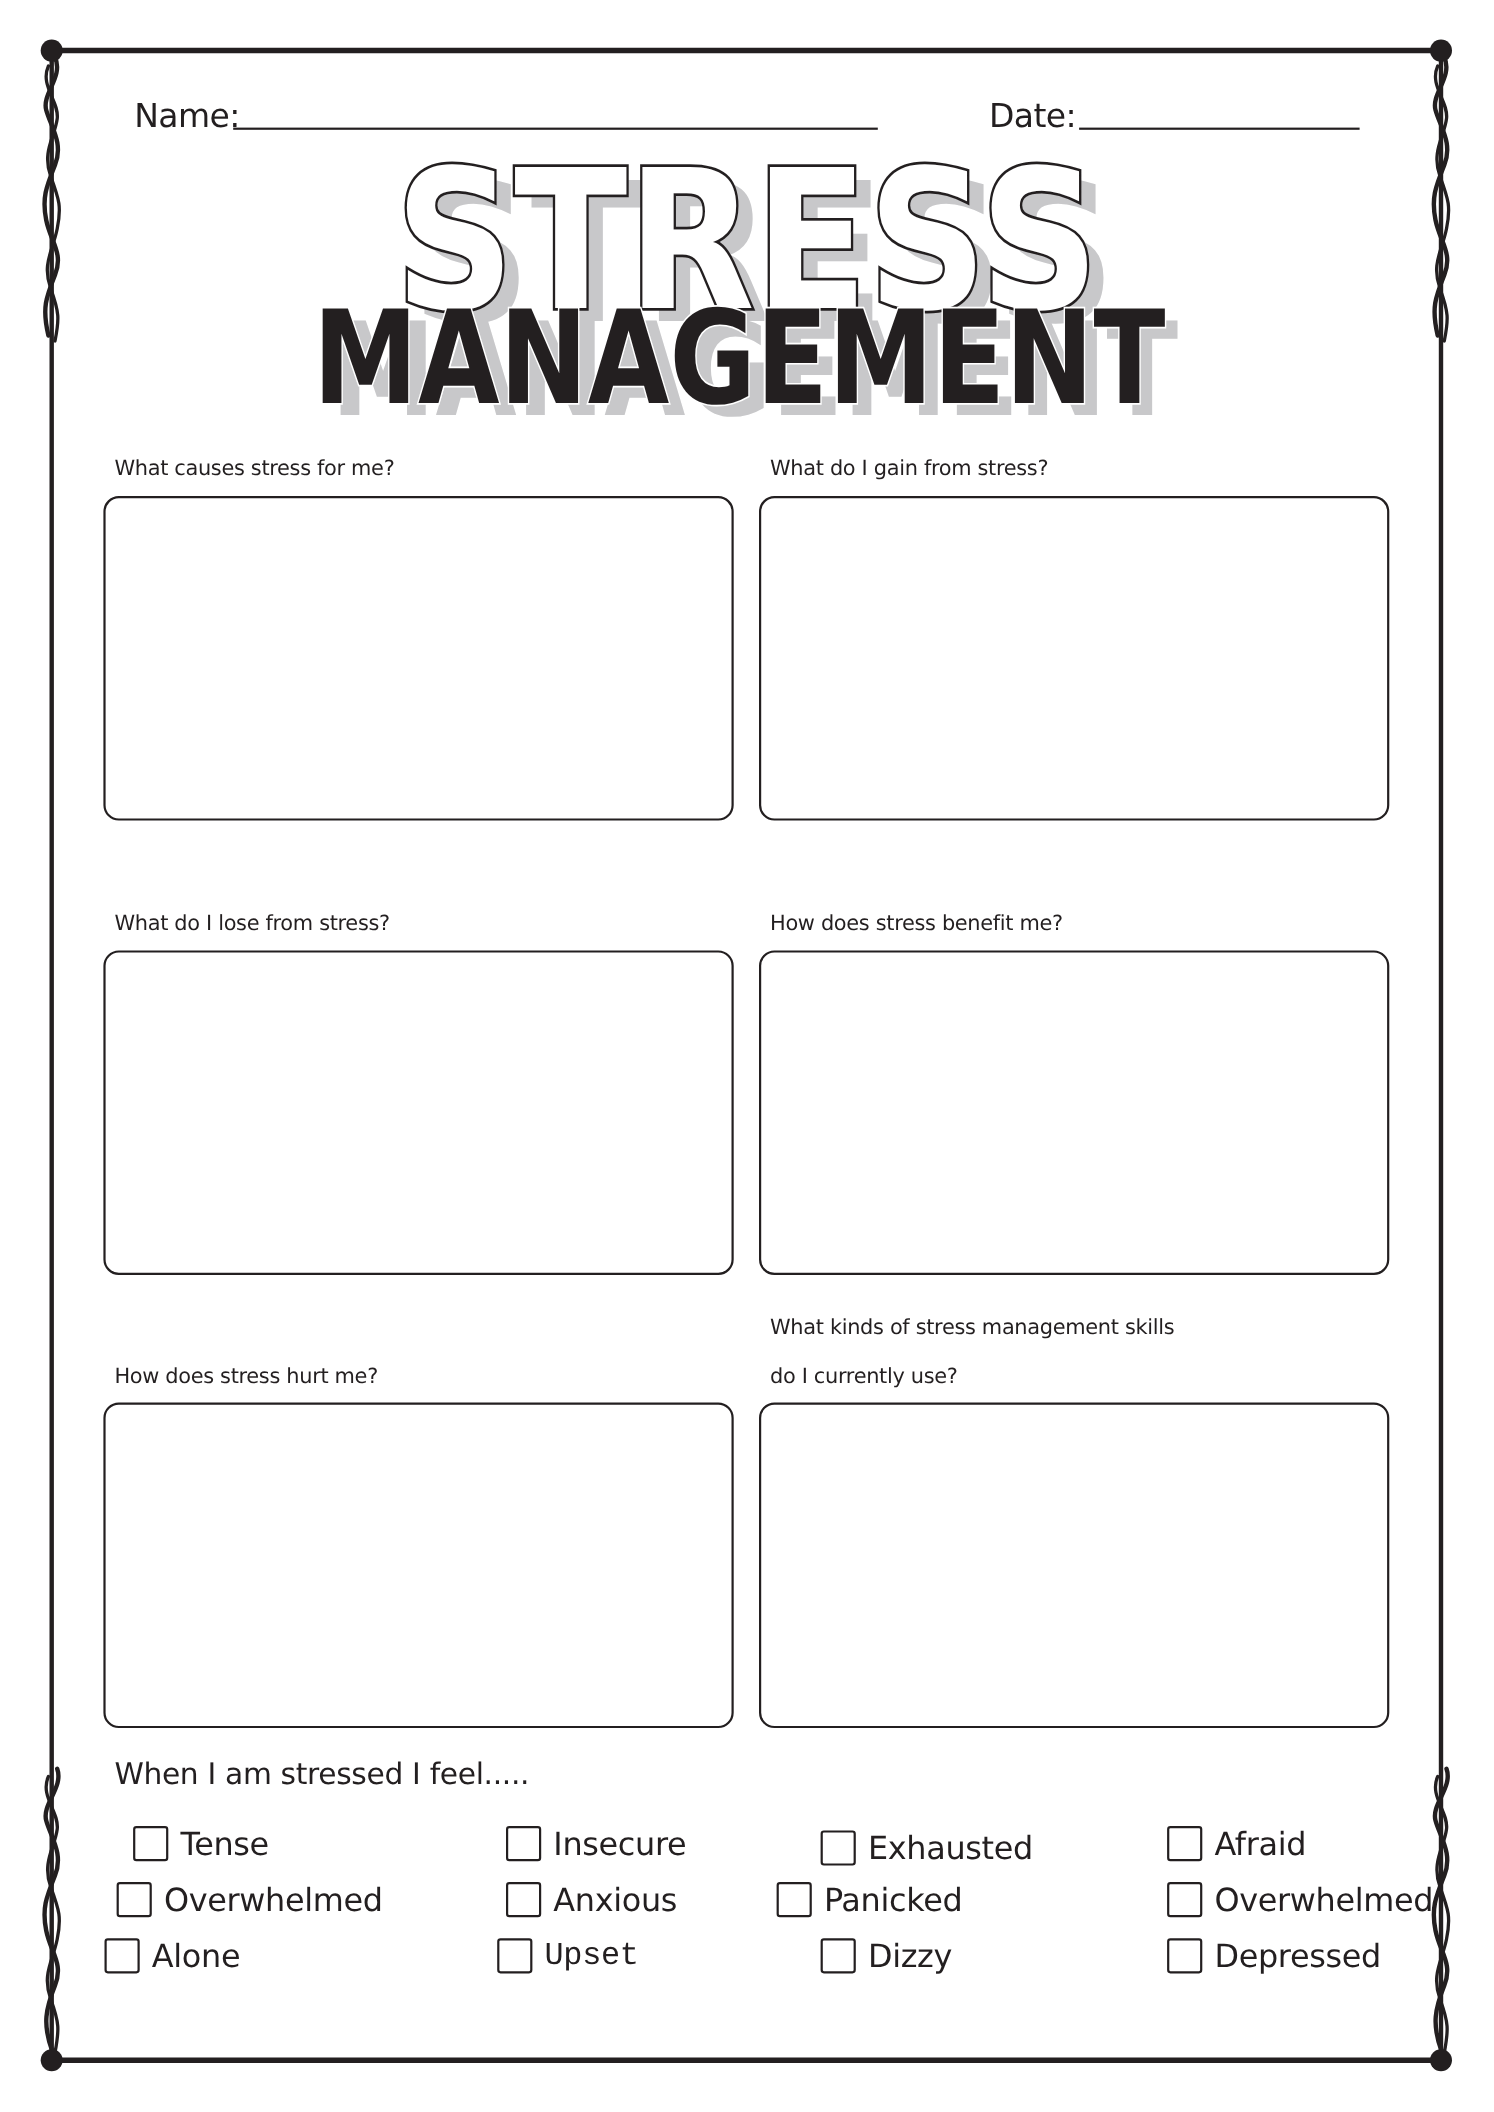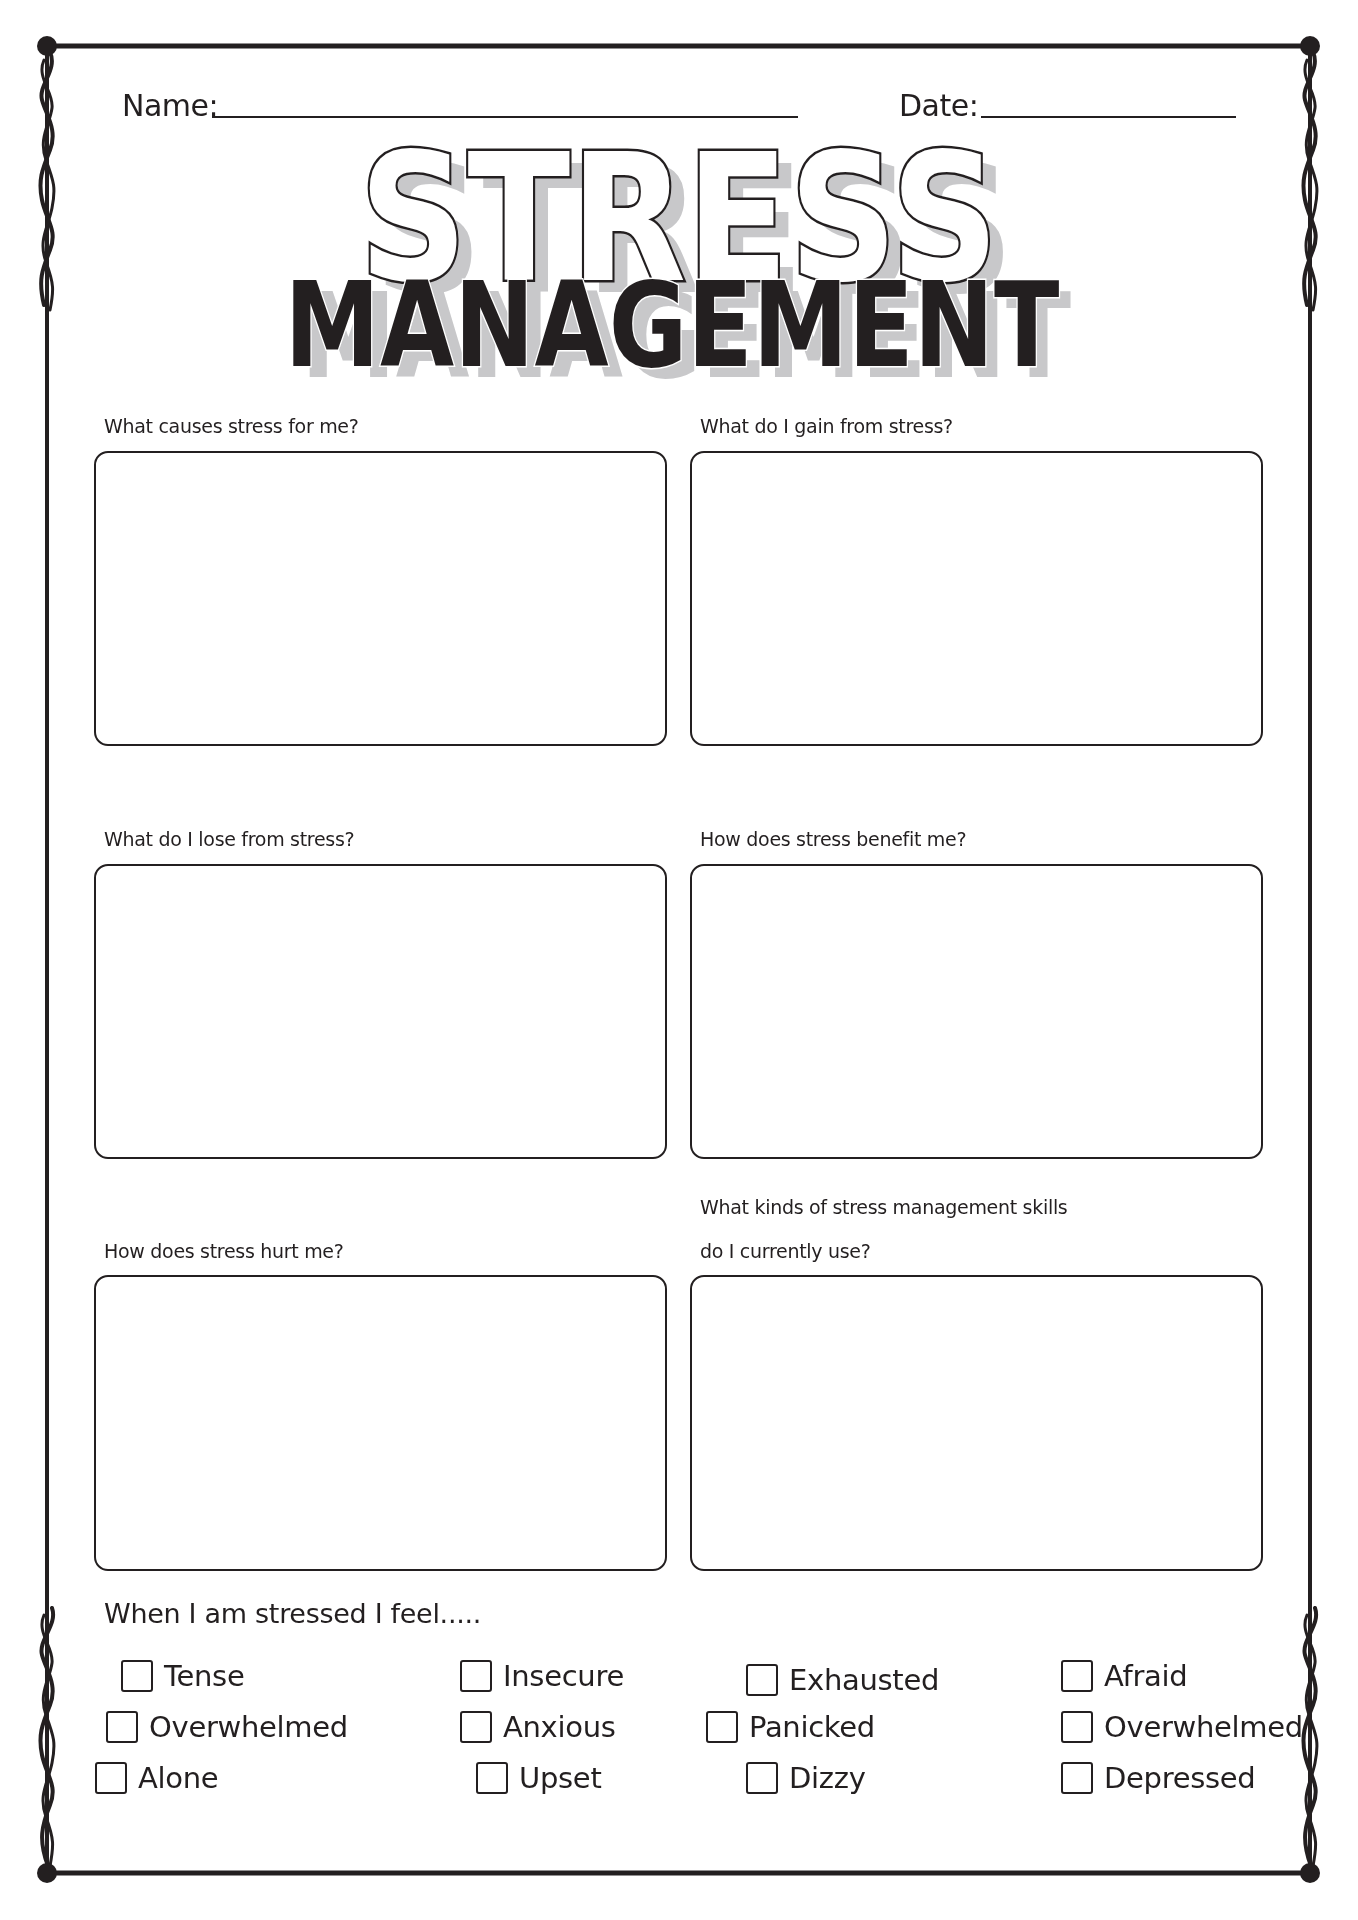--- a/index.html
+++ b/index.html
@@ -100,21 +100,21 @@
 </div>
 
 <div class="cb-item" style="left:460px; top:1660px;">
   <span class="cb-box"></span>
   <span class="cb-text">Insecure</span>
 </div>
 <div class="cb-item" style="left:460px; top:1711px;">
   <span class="cb-box"></span>
   <span class="cb-text">Anxious</span>
 </div>
-<div class="cb-item" style="left:476px; top:1762px;">
+<div class="cb-item" style="left:452px; top:1762px;font-family:Liberation Mono, monospace;">
   <span class="cb-box"></span>
   <span class="cb-text">Upset</span>
 </div>
 
 <div class="cb-item" style="left:746px; top:1664px;">
   <span class="cb-box"></span>
   <span class="cb-text">Exhausted</span>
 </div>
 <div class="cb-item" style="left:706px; top:1711px;">
   <span class="cb-box"></span>

